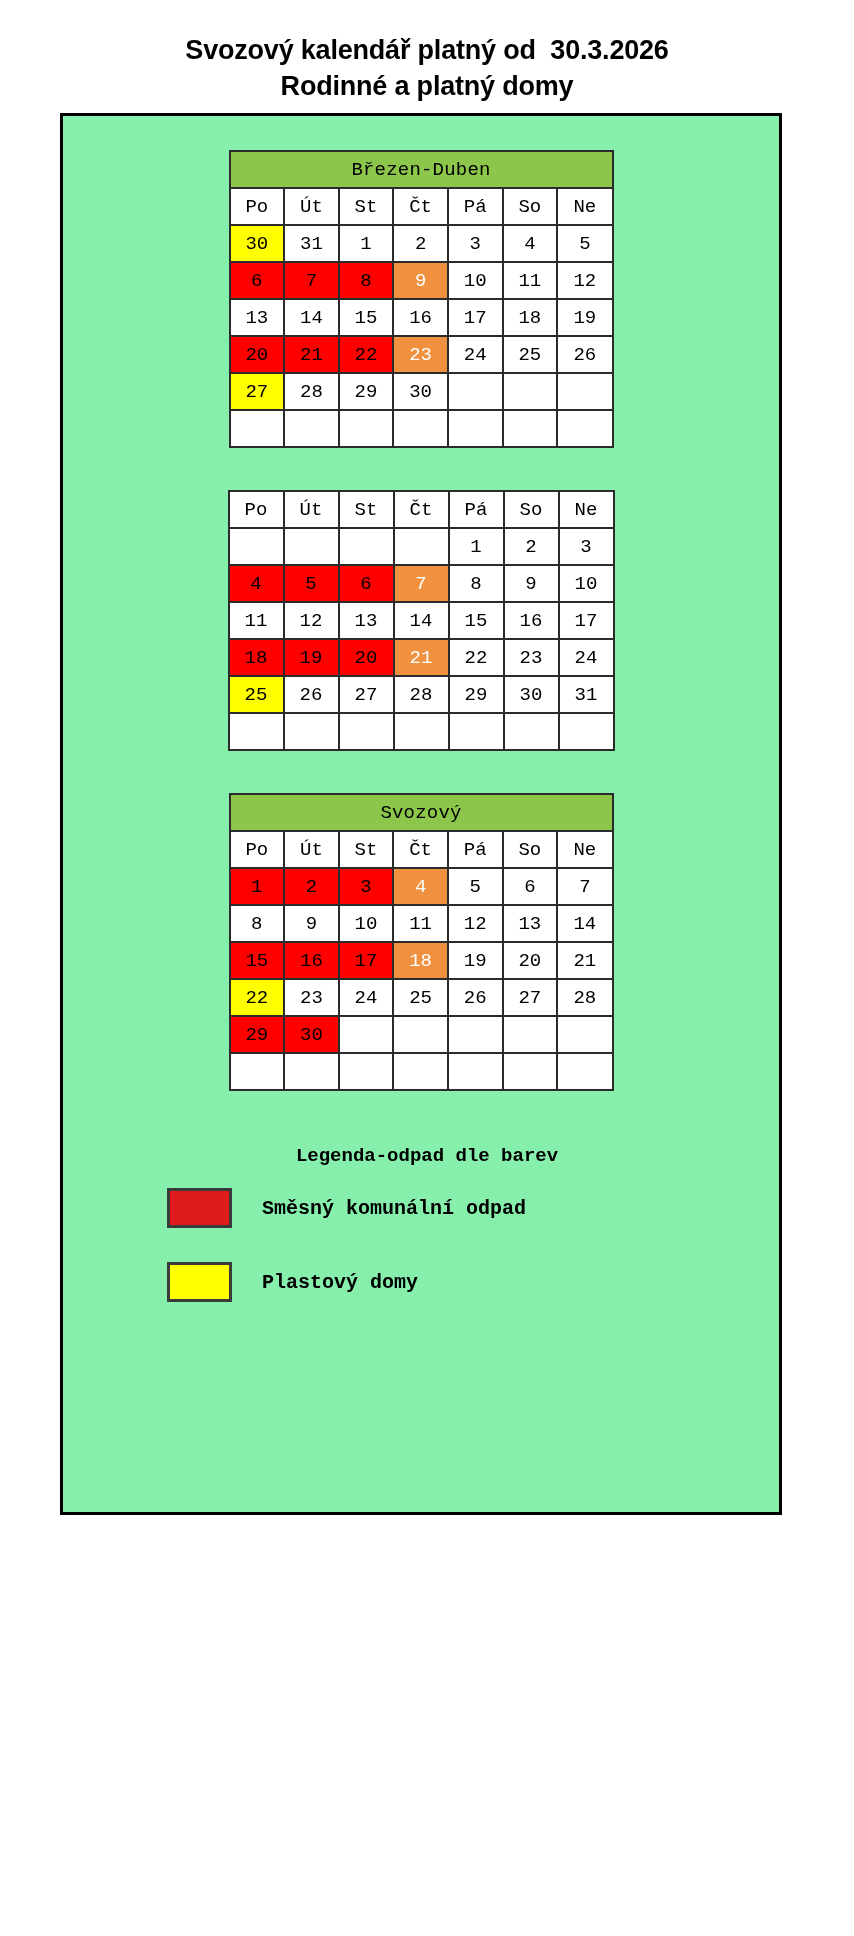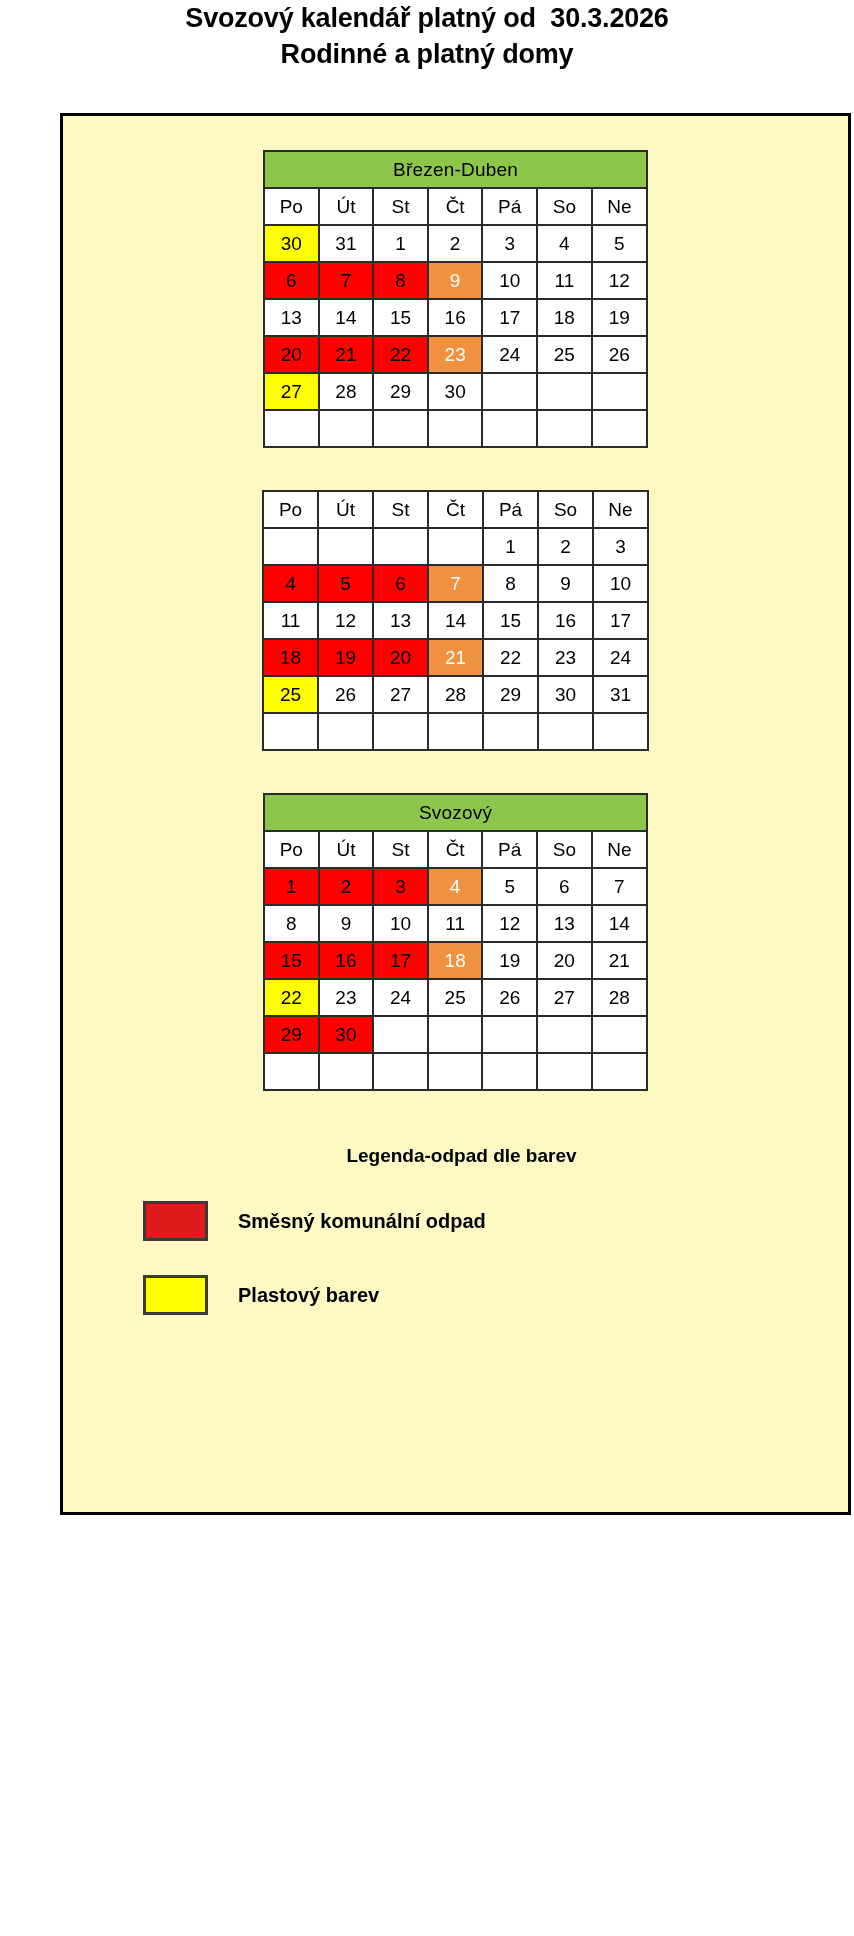--- a/index.html
+++ b/index.html
@@ -10,40 +10,42 @@
   body {
     width: 854px;
     height: 1936px;
     font-family: "Liberation Sans", sans-serif;
     color: #000000;
     overflow: hidden;
   }
 
   
   #title-block {
+    padding-top: 32px;
     text-align: center;
   }
   .title-line {
     font-size: 27px;
     font-weight: bold;
     line-height: 36px;
     letter-spacing: -0.2px;
     white-space: pre;
   }
 
   
   #poster-frame {
     position: absolute;
     left: 60px;
     top: 113px;
-    width: 791px;
+    width: 722px;
     height: 1402px;
     border: 3px solid #000000;
     box-sizing: border-box;
-    background: #fef9c3;
+    background: #86efac;
+    font-family: Liberation Mono, monospace;
   }
 
   
   .calendar {
     width: 385px;
     margin: 0 auto;
     border-collapse: collapse;
     table-layout: fixed;
   }
   .calendar td, .calendar th {
@@ -82,28 +84,28 @@
 
   
   #legend {
     margin-top: 54px;
     width: 100%;
   }
   #legend-title {
     text-align: center;
     font-size: 19px;
     font-weight: bold;
-    margin-bottom: 34px;
+    margin-bottom: 21px;
     padding-left: 12px;
   }
   .legend-row {
     display: flex;
     align-items: center;
     margin-bottom: 34px;
-    padding-left: 80px;
+    padding-left: 104px;
   }
   .legend-swatch {
     width: 65px;
     height: 40px;
     border: 3px solid #3a3a3a;
     box-sizing: border-box;
     flex: 0 0 auto;
   }
   .legend-label {
     margin-left: 30px;
@@ -341,17 +343,17 @@
     </div>
   <div id="legend">
     <div id="legend-title">Legenda-odpad dle barev</div>
     <div id="legend-items">
         <div class="legend-row">
           <div class="legend-swatch" style="background: rgb(224, 27, 27);"></div>
           <div class="legend-label">Směsný komunální odpad</div>
         </div>
         <div class="legend-row">
           <div class="legend-swatch" style="background: rgb(255, 255, 0);"></div>
-          <div class="legend-label">Plastový barev</div>
+          <div class="legend-label">Plastový domy</div>
         </div>
       </div>
   </div>
 </div>
 
 </body></html>

